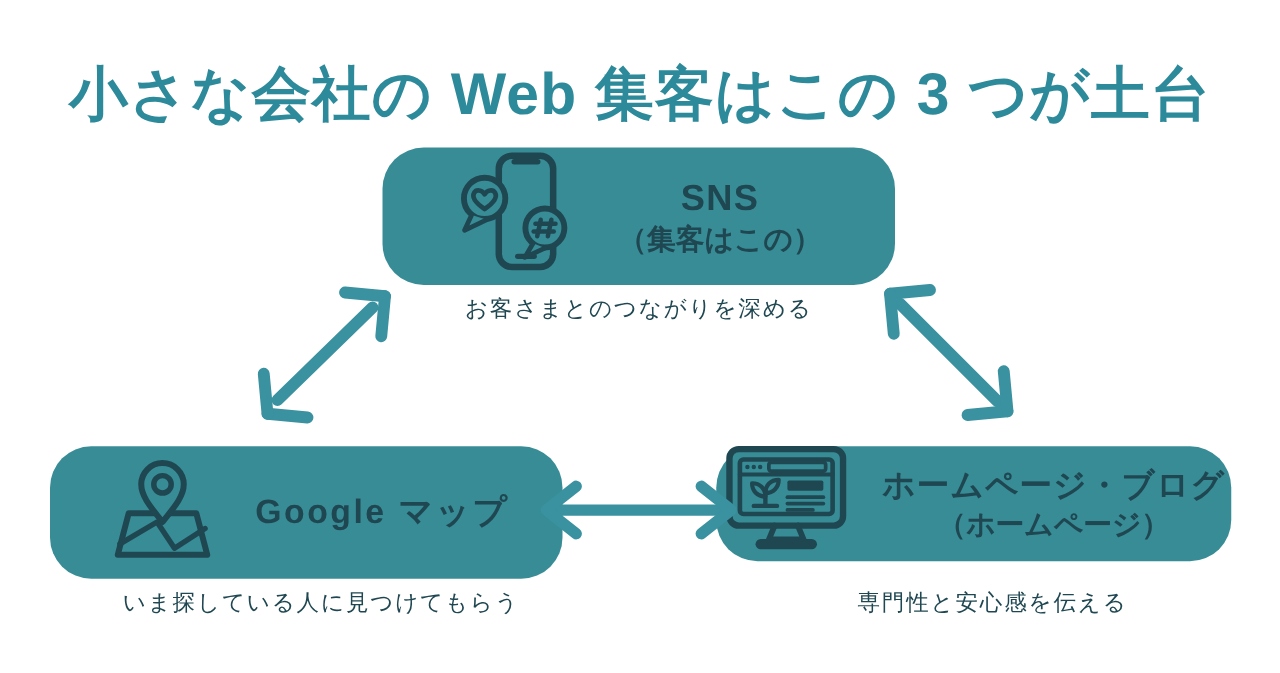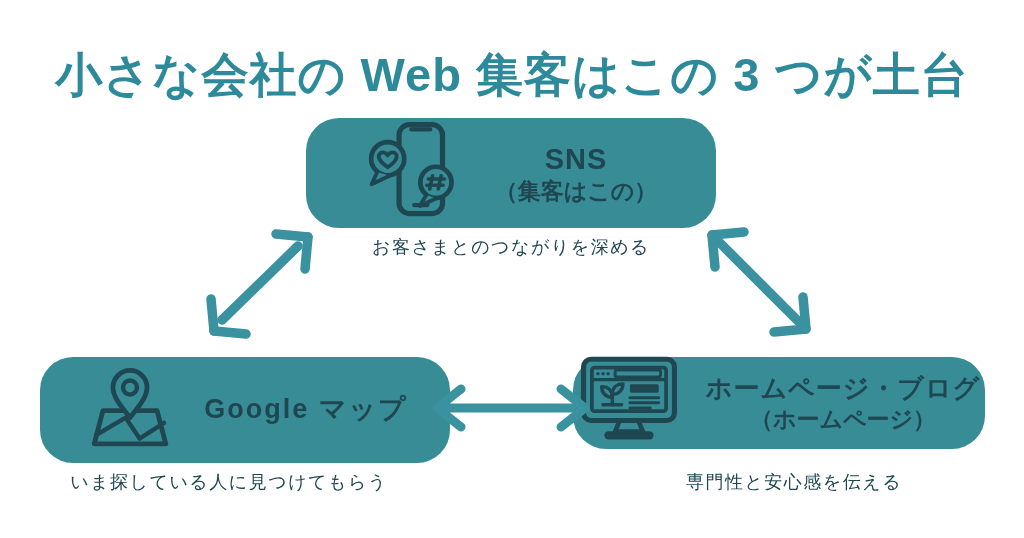--- a/index.html
+++ b/index.html
@@ -57,21 +57,21 @@
 
   .caption {
     position: absolute;
     text-align: center;
     font-size: 18px;
     font-weight: normal;
     letter-spacing: 1.5px;
     color: var(--ink);
   }
   .caption-sns      { left: 306px; top: 235px; width: 410px; }
-  .caption-gmap     { left:  24px; top: 470px; width: 410px; }
+  .caption-gmap     { left:  52px; top: 470px; width: 410px; }
   .caption-homepage { left: 588px; top: 470px; width: 412px; }
 
   .arrow { position: absolute; color: var(--arrow-color); }
   .arrow-left  { left: 192px; top: 222px; }
   .arrow-right { left: 694px; top: 222px; }
   .arrow-horiz { left: 425px; top: 382px; }
 
   svg .stroke { stroke: currentColor; fill: none; stroke-linecap: round; stroke-linejoin: round; }
   svg .fill-accent { fill: var(--accent); }
   svg .fill-ink { fill: currentColor; stroke: none; }

